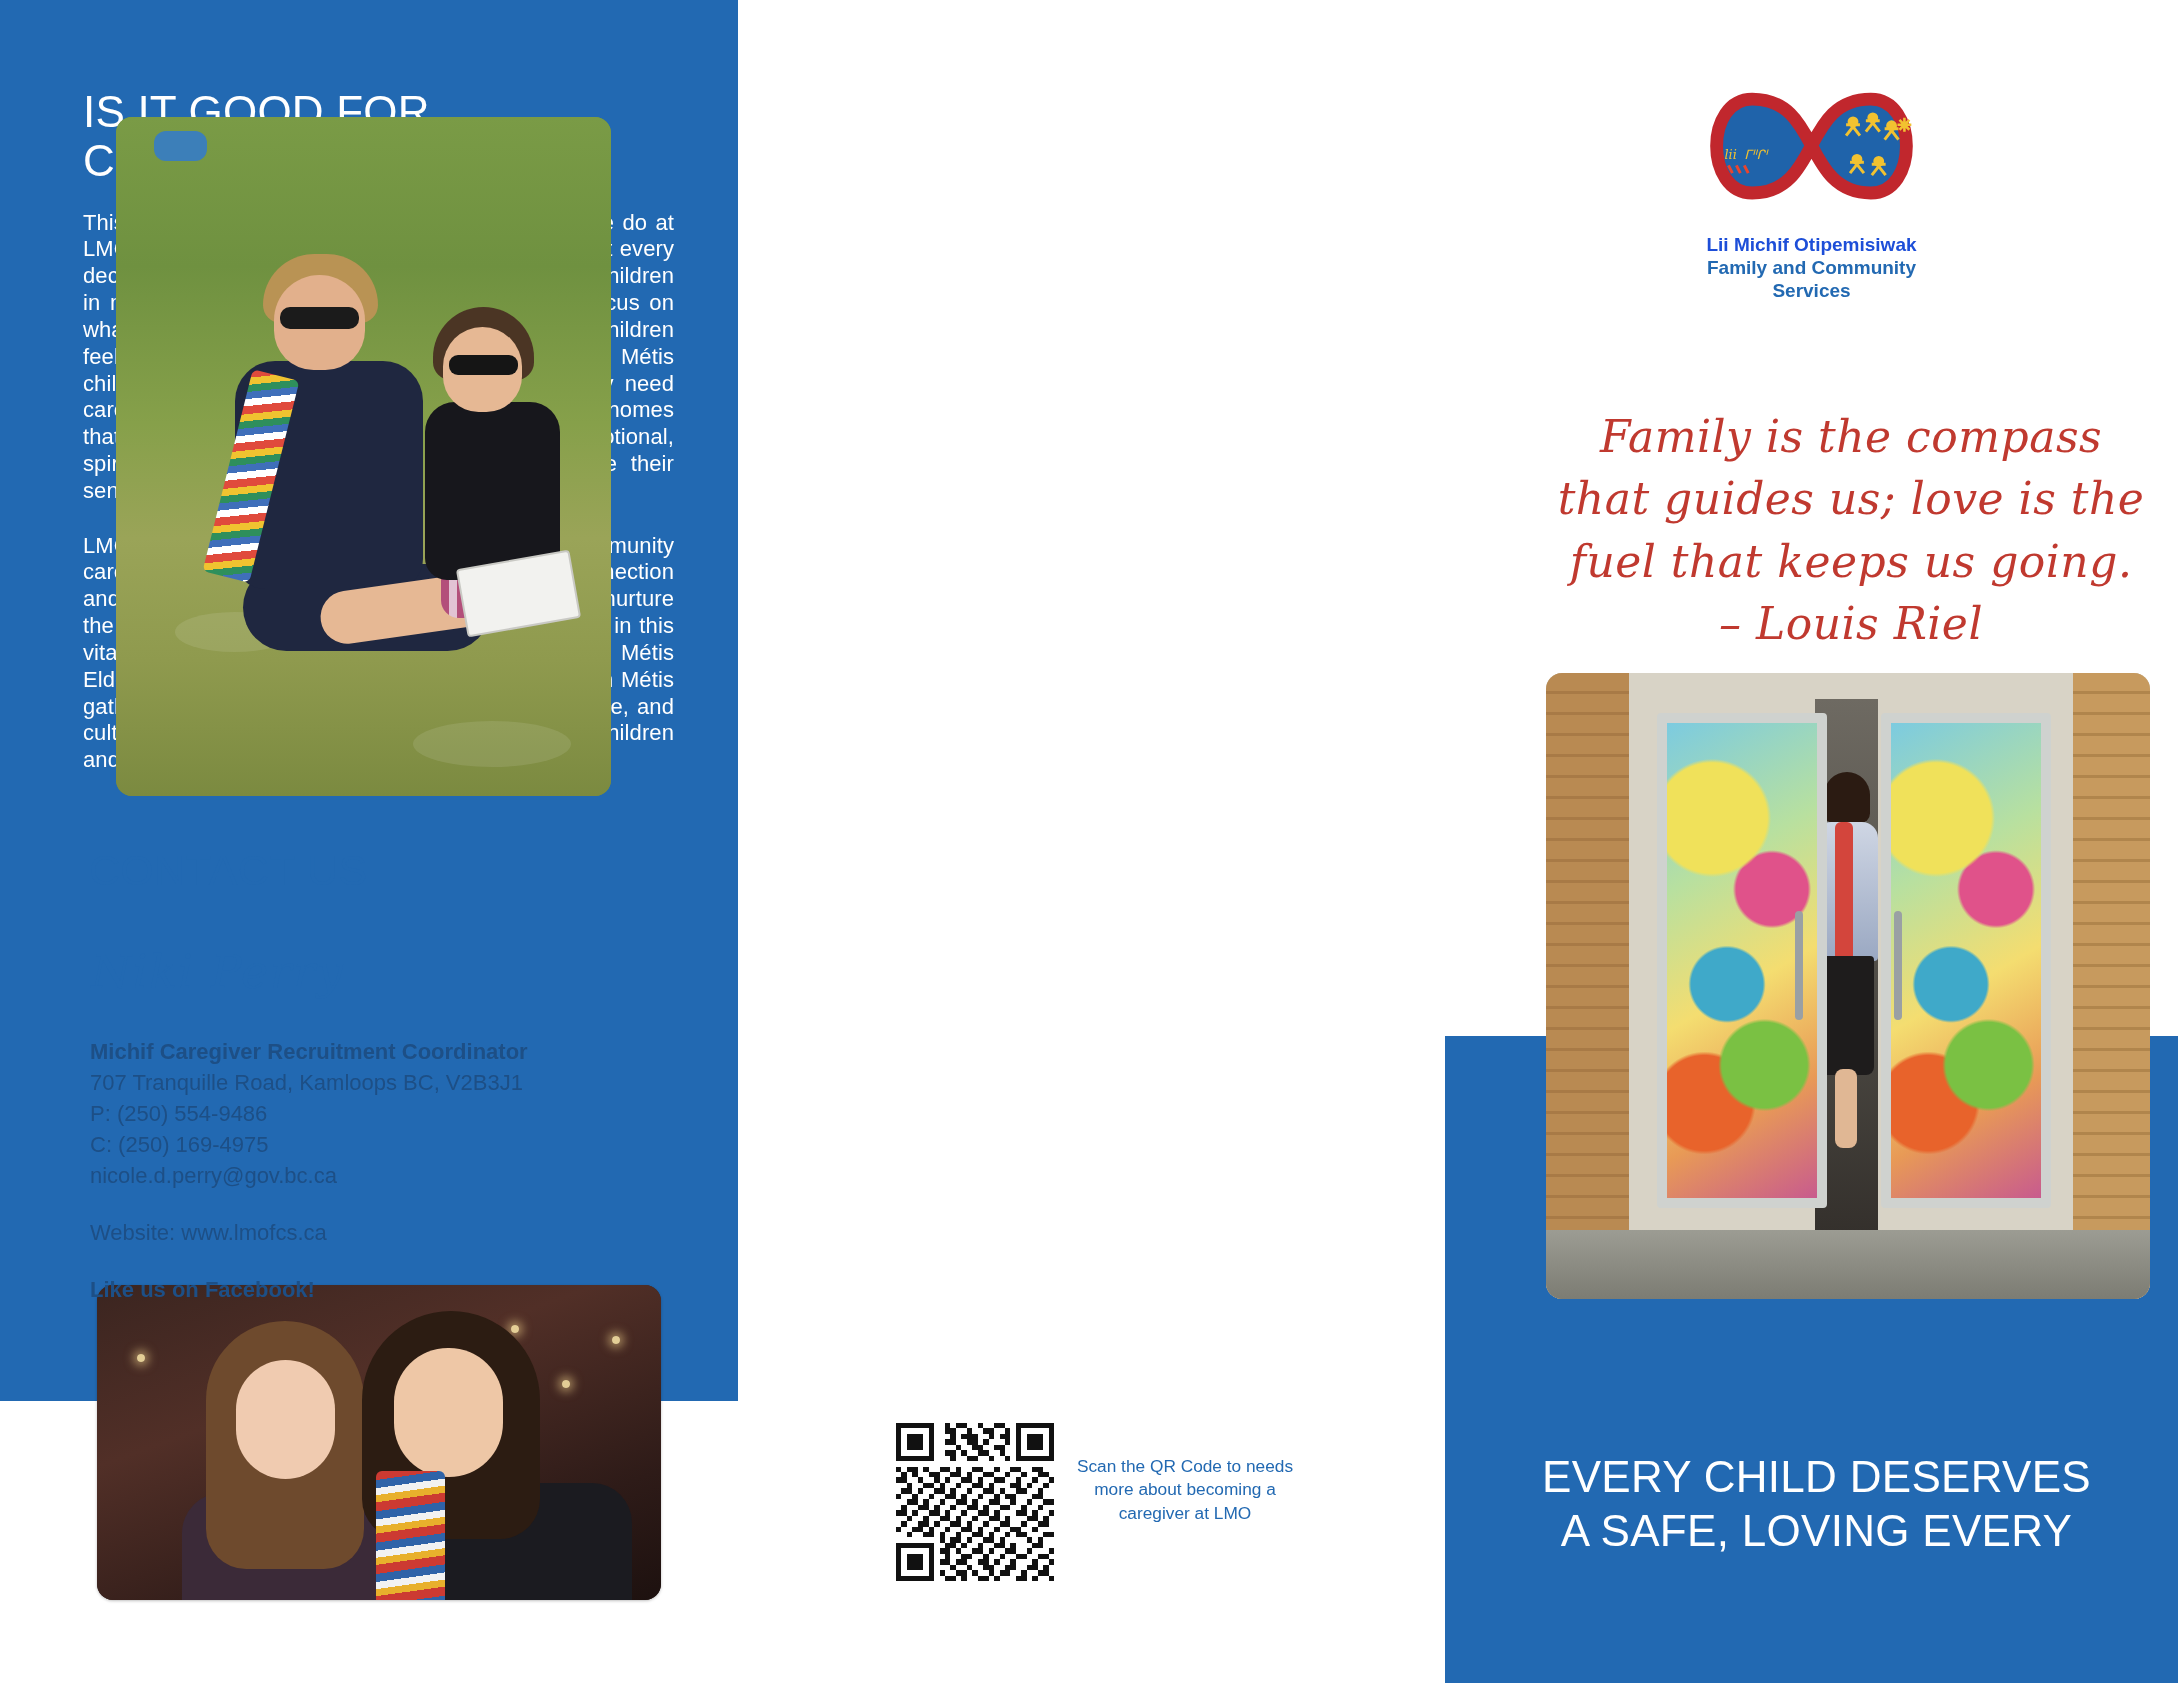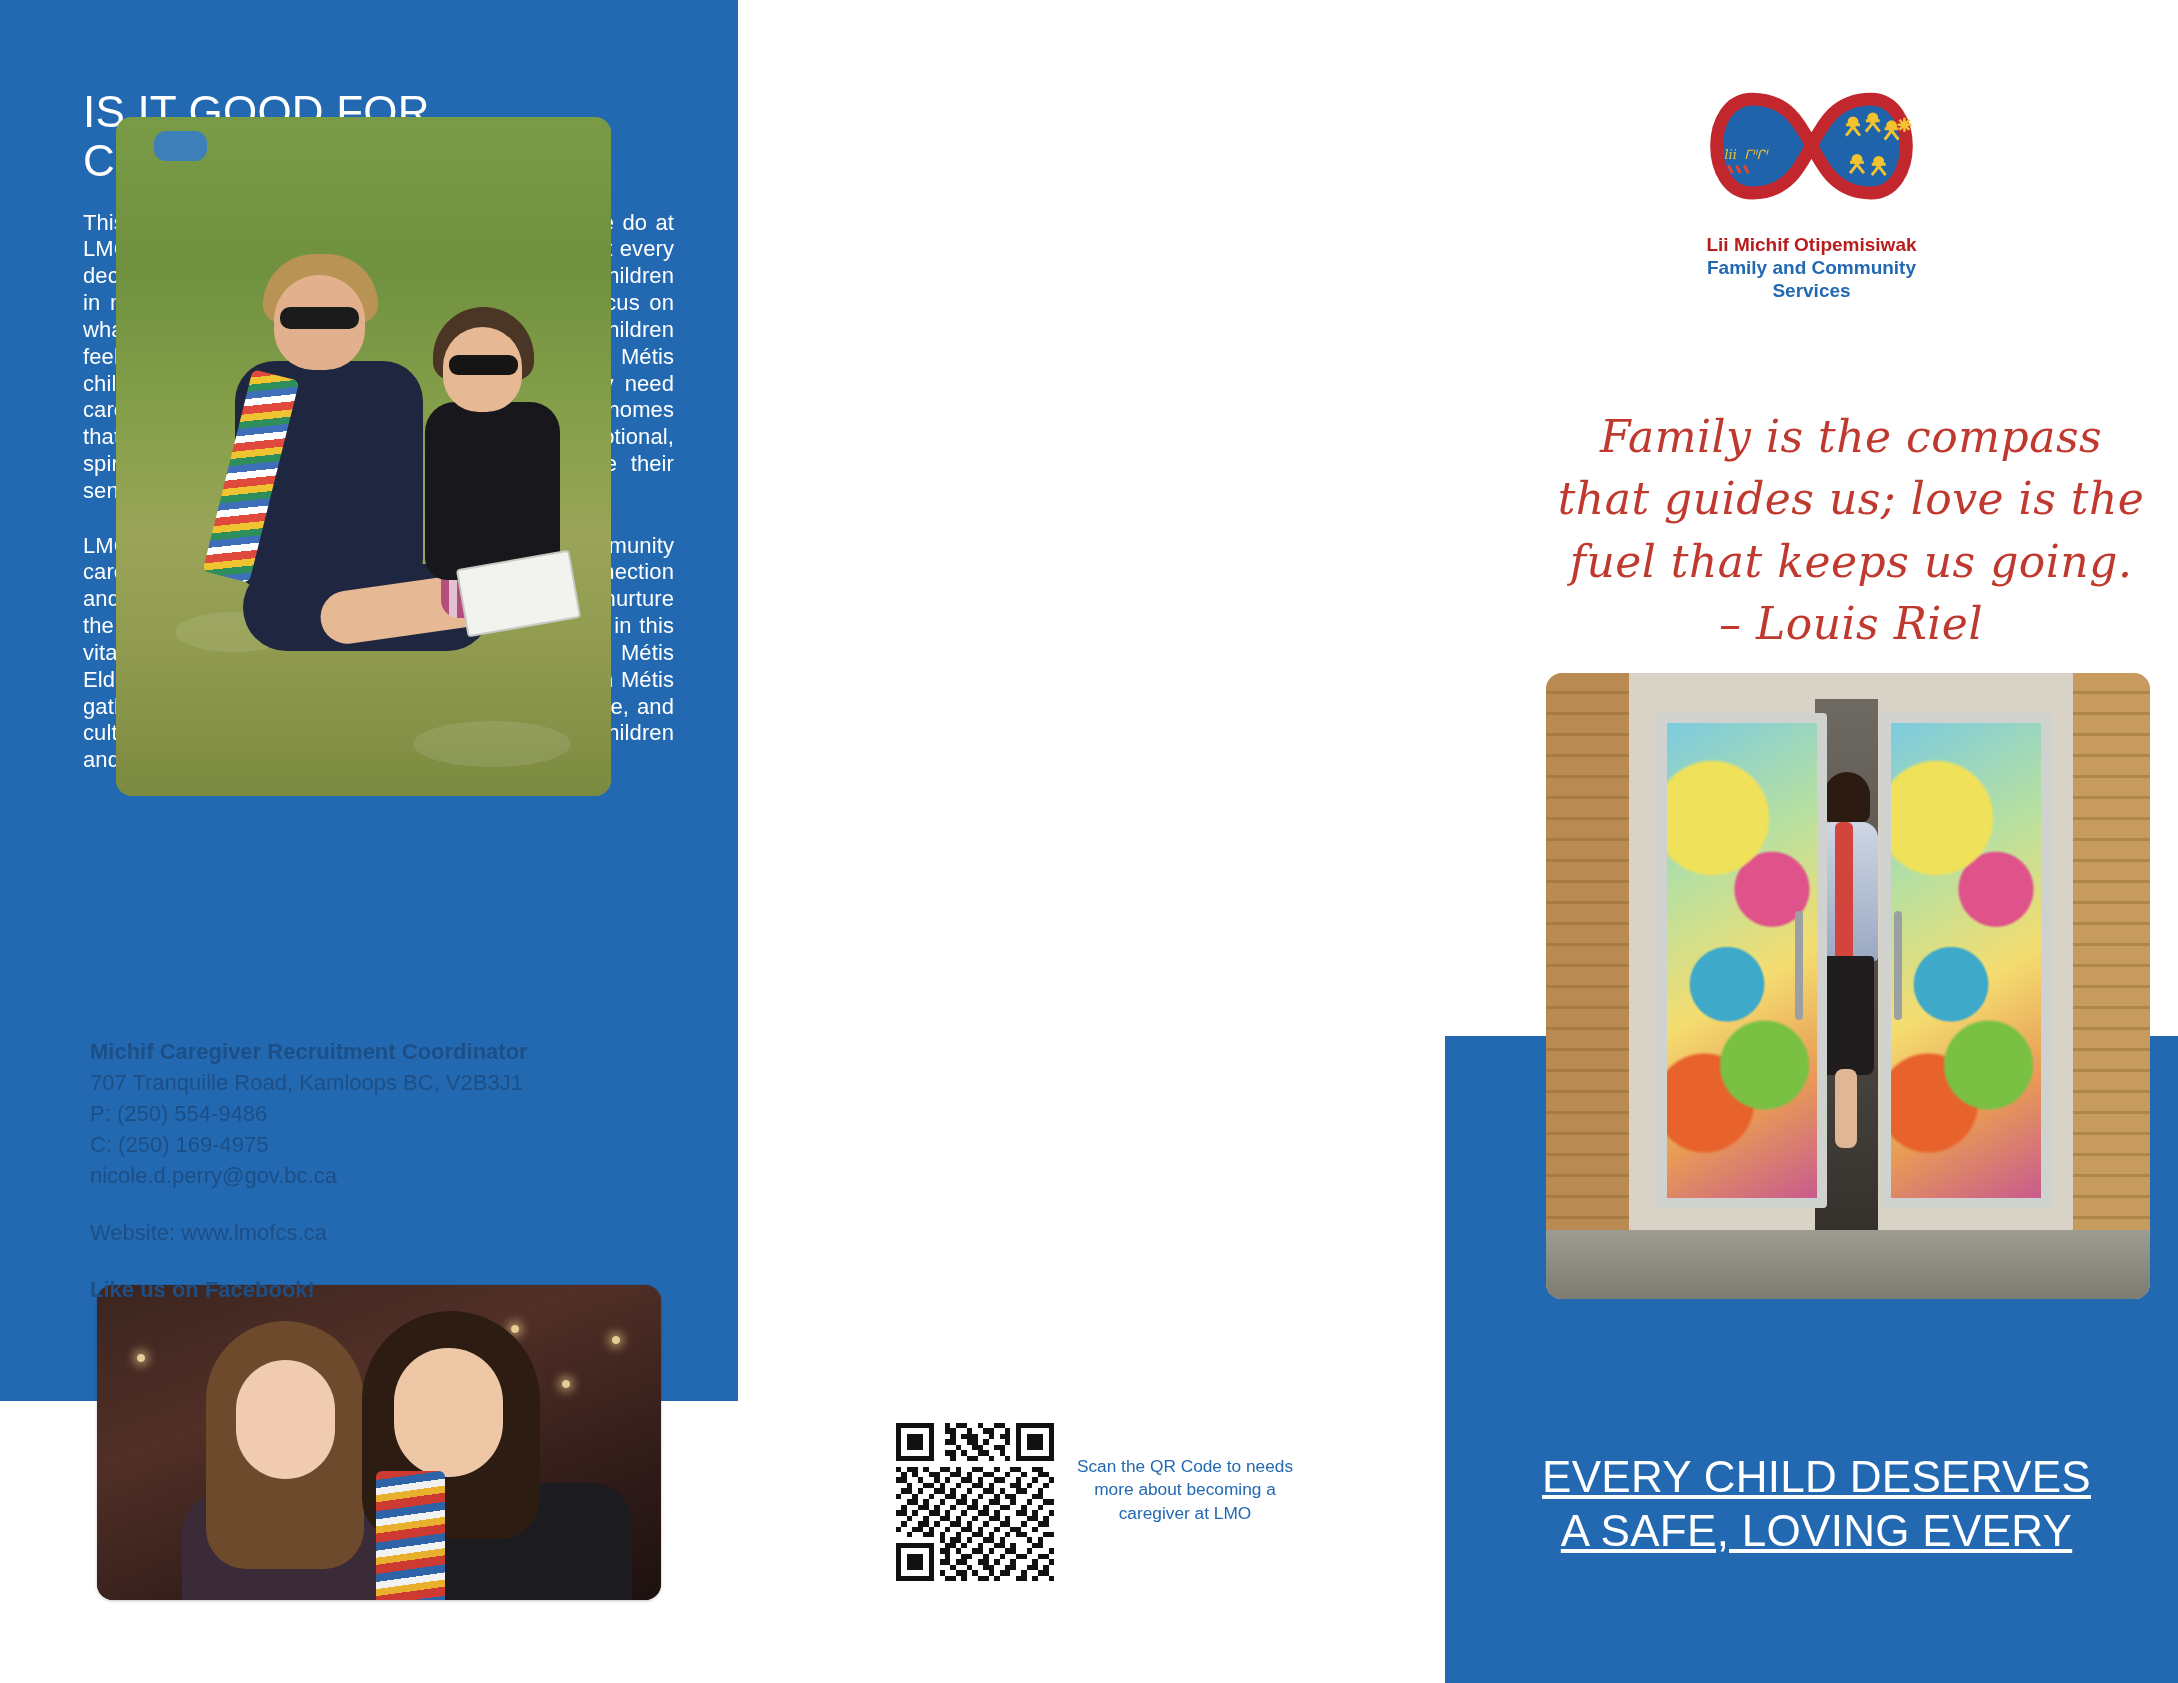--- a/index.html
+++ b/index.html
@@ -170,21 +170,21 @@
     height: 248px;
     text-align: center;
   }
   .logo-text {
     font-size: 19px;
     font-weight: bold;
     color: #2269b2;
     line-height: 1.2;
     margin-top: 4px;
   }
-  .logo-text .red { color: #b91c1c; margin-top: 11px; }
+  .logo-text .red { color: #1d4ed8; margin-top: 11px; }
 
   .quote {
     position: absolute;
     left: 1554px;
     top: 406px;
     width: 594px;
     font-family: "DejaVu Serif", serif;
     font-style: italic;
     font-size: 44px;
     line-height: 1.42;
@@ -207,21 +207,20 @@
   .tagline {
     position: absolute;
     left: 1475px;
     top: 1450px;
     width: 683px;
     text-align: center;
     color: #ffffff;
     font-size: 44px;
     line-height: 1.22;
     letter-spacing: 0.3px;
-    text-decoration: underline;
   }
 
   
   .img-layer { position: absolute; }
 
   
   .grass-bg {
     position: absolute; inset: 0;
     background:
       linear-gradient(180deg,#7a9b46 0%,#6f9140 22%,#86a04a 45%,#9aa458 62%,#8f9a4e 80%,#7b8a40 100%);

